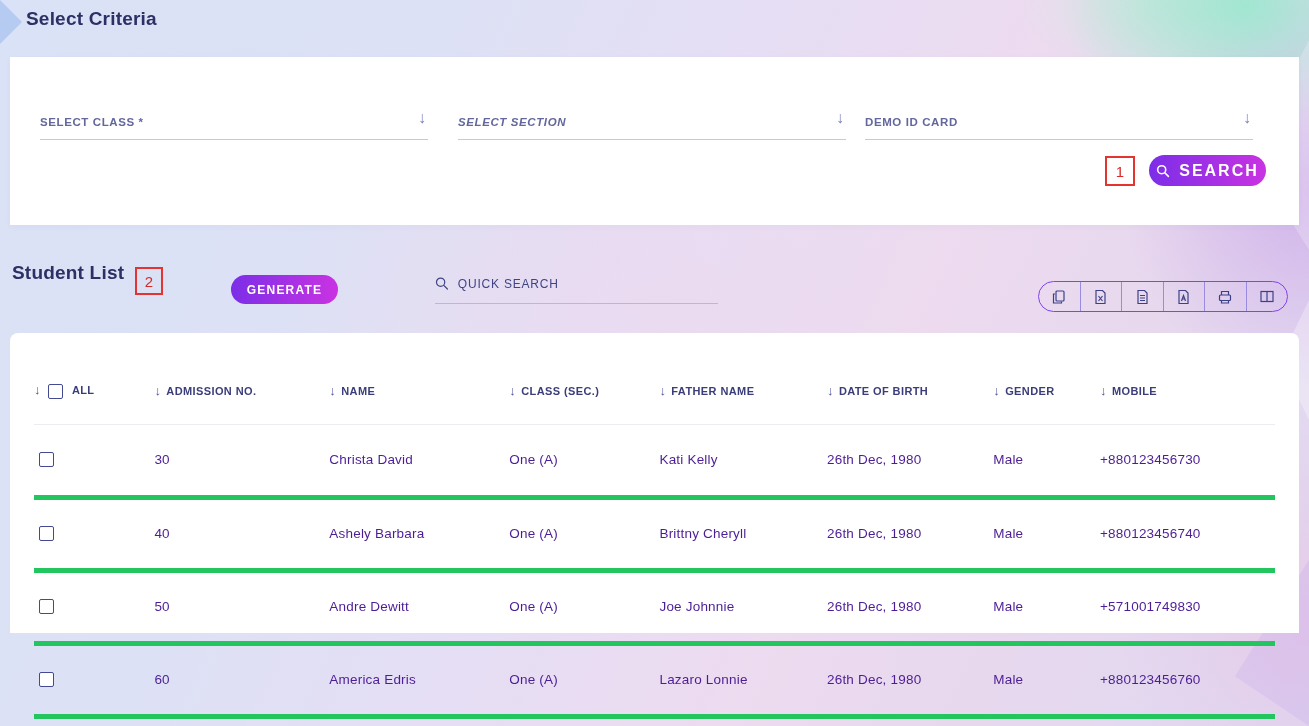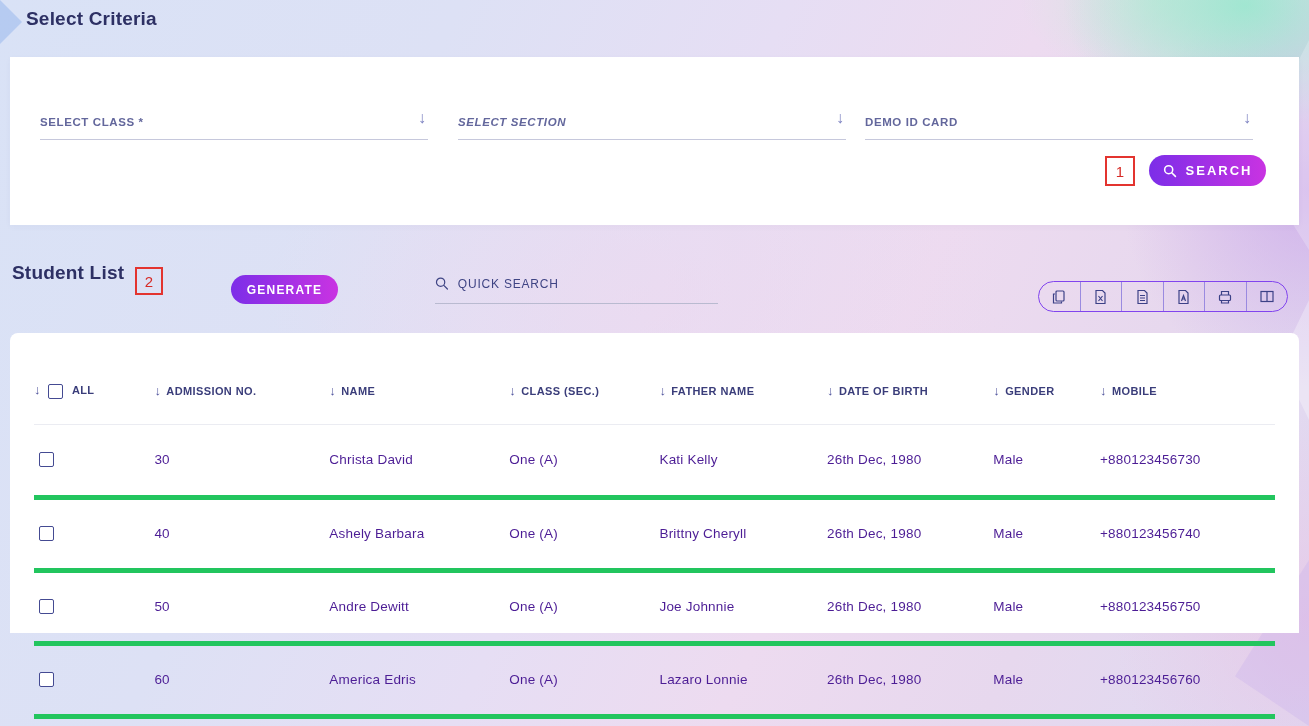--- a/index.html
+++ b/index.html
@@ -39,21 +39,21 @@
   #field-idcard  { left:855px; }
 
   .ann { position:absolute; border:2px solid #e3342f; display:flex; align-items:center; justify-content:center;
          font-size:15px; color:#d62b26; background:transparent; }
   #ann-1 { left:1105px; top:156px; width:30px; height:30px; }
   #ann-2 { left:135px;  top:267px; width:28px; height:28px; }
 
   .grad-btn { position:absolute; border:none; cursor:pointer; color:#fff; font-family:inherit;
               background:linear-gradient(90deg,#7c2ee8 0%,#c933e2 100%); border-radius:16px;
               display:flex; align-items:center; justify-content:center; font-weight:bold; }
-  #search-btn   { left:1149px; top:155px; width:117px; height:31px; font-size:13px; letter-spacing:2px; gap:9px; }
+  #search-btn   { left:1149px; top:155px; width:117px; height:31px; font-size:16px; letter-spacing:2px; gap:9px; }
   #generate-btn { left:231px;  top:275px; width:107px; height:29px; font-size:12px;   letter-spacing:1.2px; }
 
   #quick-search { position:absolute; left:435px; top:276px; width:283px; }
   #quick-search .qrow { display:flex; align-items:center; gap:9px; }
   #quick-search input { border:none; outline:none; background:transparent; font-family:Liberation Sans, sans-serif;
                         font-size:12px; letter-spacing:.8px; color:#3f4484; width:100%; }
   #quick-search input::placeholder { color:#3f4484; opacity:1; }
   #quick-search .uline { margin-top:12px; border-bottom:1px solid #b9bad0; }
 
   #export-toolbar { position:absolute; left:1038px; top:281px; width:250px; height:31px;
@@ -217,21 +217,21 @@
         <td>+880123456740</td>
       </tr>
       <tr>
         <td><span class="cb"></span></td>
         <td>50</td>
         <td>Andre Dewitt</td>
         <td>One (A)</td>
         <td>Joe Johnnie</td>
         <td>26th Dec, 1980</td>
         <td>Male</td>
-        <td>+880123456750</td>
+        <td>+571001749830</td>
       </tr>
       <tr>
         <td><span class="cb"></span></td>
         <td>60</td>
         <td>America Edris</td>
         <td>One (A)</td>
         <td>Lazaro Lonnie</td>
         <td>26th Dec, 1980</td>
         <td>Male</td>
         <td>+880123456760</td>

